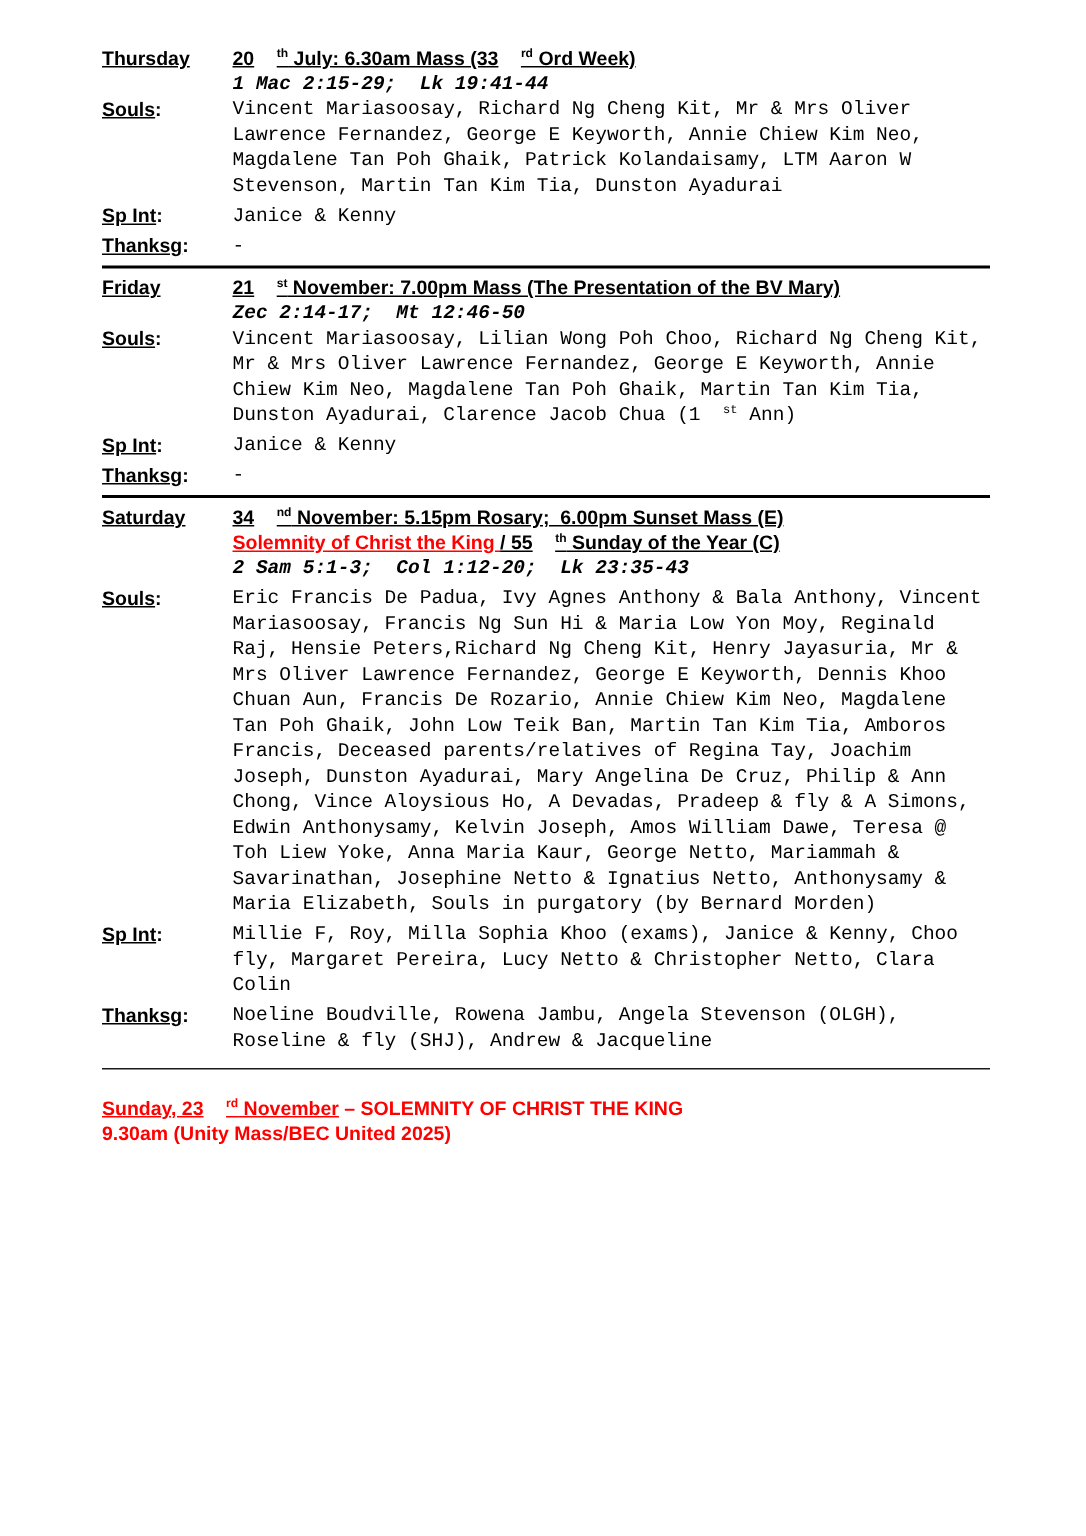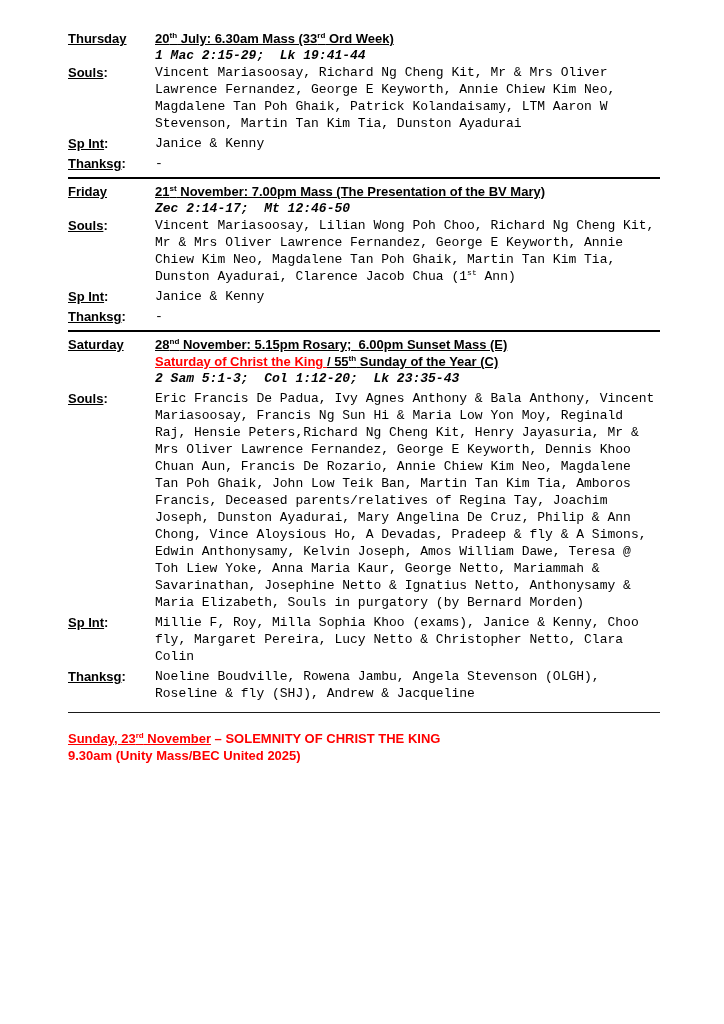--- a/index.html
+++ b/index.html
@@ -28,21 +28,21 @@
   .scripture {
     font-family: Liberation Mono, monospace;
     font-weight: bold;
     font-style: italic;
     white-space: pre-wrap;
   }
   .value { white-space: pre-wrap; font-family: Liberation Mono, monospace; }
   .seg { white-space: pre-wrap; }
   .seg.u { text-decoration: underline; }
   .seg.red { color: var(--accent-red, #ff0000); }
-  sup.sp { font-size: 0.62em; line-height: 0; vertical-align: super; }
+  sup.sp { font-size: 0.62em; line-height: 0; vertical-align: super; margin-left: 15px; }
   .divider {
     border: none;
     border-top: 2px solid #000000;
     margin: 5px 0 4px 0;
     height: 0;
   }
   .divider.thin {
     border-top: 1px solid #1a1a1a;
     margin: 10px 0 17px 0;
   }
@@ -98,22 +98,22 @@
       <div class="value"><span class="seg">-</span></div>
     </div>
   </section>
 
   <div class="divider"></div>
 
   <section>
     <div class="grid-row">
       <div class="day"><span class="u">Saturday</span></div>
       <div>
-        <div class="head-line"><span class="seg u">28</span><span class="seg u"><sup class="sp">nd</sup></span><span class="seg u"> November: 5.15pm Rosary;  6.00pm Sunset Mass (E)</span></div>
-        <div class="head-line"><span class="seg u red">Saturday of Christ the King </span><span class="seg u">/ 55</span><span class="seg u"><sup class="sp">th</sup></span><span class="seg u"> Sunday of the Year (C)</span></div>
+        <div class="head-line"><span class="seg u">34</span><span class="seg u"><sup class="sp">nd</sup></span><span class="seg u"> November: 5.15pm Rosary;  6.00pm Sunset Mass (E)</span></div>
+        <div class="head-line"><span class="seg u red">Solemnity of Christ the King </span><span class="seg u">/ 55</span><span class="seg u"><sup class="sp">th</sup></span><span class="seg u"> Sunday of the Year (C)</span></div>
         <div class="scripture">2 Sam 5:1-3;  Col 1:12-20;  Lk 23:35-43</div>
       </div>
     </div>
     <div class="grid-row body-row">
       <div class="lbl"><span class="u">Souls</span><span>:</span></div>
       <div class="value"><span class="seg">Eric Francis De Padua, Ivy Agnes Anthony &amp; Bala Anthony, Vincent Mariasoosay, Francis Ng Sun Hi &amp; Maria Low Yon Moy, Reginald Raj, Hensie Peters,Richard Ng Cheng Kit, Henry Jayasuria, Mr &amp; Mrs Oliver Lawrence Fernandez, George E Keyworth, Dennis Khoo Chuan Aun, Francis De Rozario, Annie Chiew Kim Neo, Magdalene Tan Poh Ghaik, John Low Teik Ban, Martin Tan Kim Tia, Amboros Francis, Deceased parents/relatives of Regina Tay, Joachim Joseph, Dunston Ayadurai, Mary Angelina De Cruz, Philip &amp; Ann Chong, Vince Aloysious Ho, A Devadas, Pradeep &amp; fly &amp; A Simons, Edwin Anthonysamy, Kelvin Joseph, Amos William Dawe, Teresa @ Toh Liew Yoke, Anna Maria Kaur, George Netto, Mariammah &amp; Savarinathan, Josephine Netto &amp; Ignatius Netto, Anthonysamy &amp; Maria Elizabeth, Souls in purgatory (by Bernard Morden)</span></div>
     </div>
     <div class="grid-row body-row">
       <div class="lbl"><span class="u">Sp Int</span><span>:</span></div>
       <div class="value"><span class="seg">Millie F, Roy, Milla Sophia Khoo (exams), Janice &amp; Kenny, Choo fly, Margaret Pereira, Lucy Netto &amp; Christopher Netto, Clara Colin</span></div>

